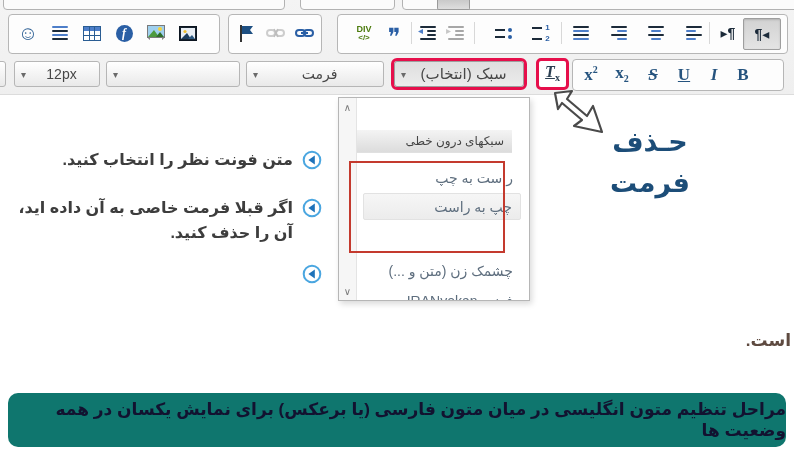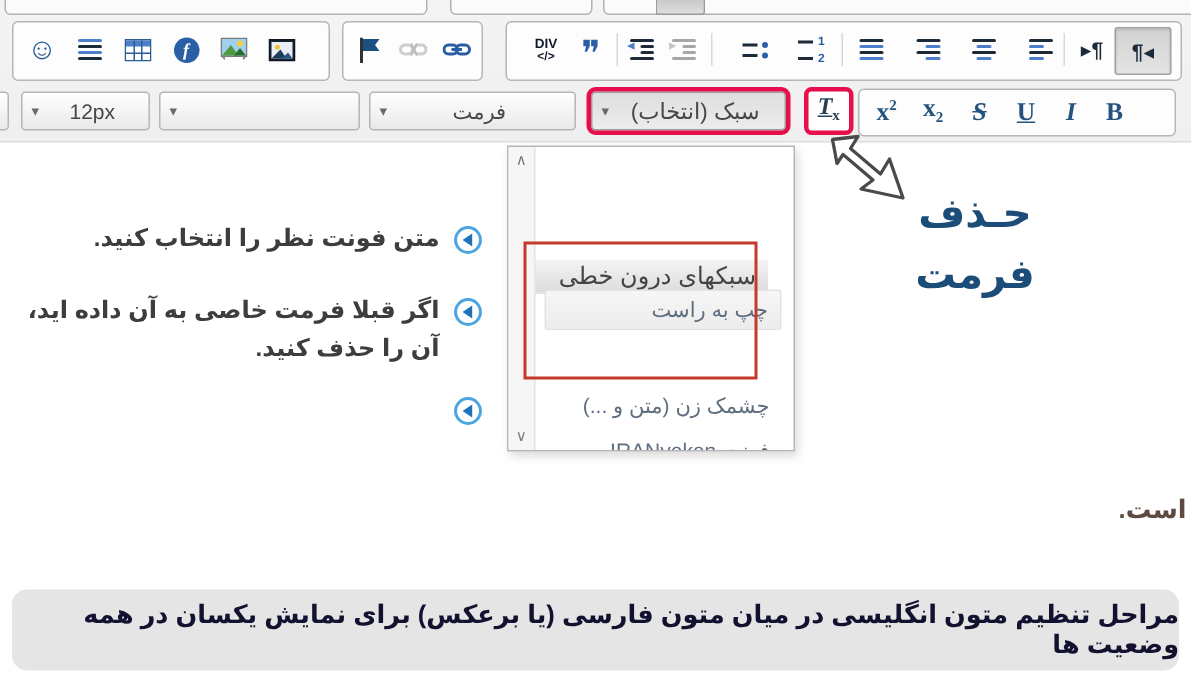--- a/index.html
+++ b/index.html
@@ -37,42 +37,42 @@
     padding:0 6px;box-sizing:border-box;cursor:pointer;}
   .combo .caret{color:#6a6a6a;font-size:10px;margin-right:4px;}
   .combo .lbl{flex:1;text-align:center;font-size:14px;color:#474747;}
   .hl-thick{outline:3px solid #e60f4b;}
   
   .panel{position:absolute;left:338px;top:97px;width:192px;height:204px;background:#ffffff;
     border:1px solid #b6b6b6;box-shadow:2px 3px 6px rgba(0,0,0,.15);box-sizing:border-box;
     direction:rtl;overflow:hidden;}
   .panel-header{position:absolute;left:0;right:17px;top:32px;height:23px;
     background:linear-gradient(#f4f4f4,#dcdcdc);border-bottom:1px solid #e0e0e0;
-    font-size:16px;color:#444;display:flex;align-items:center;padding:0 8px;box-sizing:border-box;margin-top:43px;}
+    font-size:12px;color:#444;display:flex;align-items:center;padding:0 8px;box-sizing:border-box;}
   .panel-item{position:absolute;right:8px;left:24px;height:27px;display:flex;align-items:center;
     padding:0 8px;box-sizing:border-box;font-size:14px;color:#5e6e7e;cursor:pointer;}
   .panel-item.hover{background:linear-gradient(#f6f6f6,#ececec);border:1px solid #e2e2e2;border-radius:2px;}
   .scrollbar{position:absolute;top:0;left:0;width:17px;bottom:0;background:#f6f6f6;
     border-right:1px solid #e4e4e4;}
   .scroll-arrow{position:absolute;left:0;width:17px;height:16px;display:flex;align-items:center;
     justify-content:center;color:#7a7a7a;font-size:10px;cursor:pointer;}
   .red-thin{border:2px solid #c43a2e;}
   
   .instr{position:absolute;width:330px;direction:rtl;display:flex;gap:9px;
     align-items:flex-start;text-align:right;font-size:16px;font-weight:600;
     color:#3d3d3d;line-height:1.55;}
   .heading{position:absolute;left:586px;top:122px;width:128px;text-align:center;
     color:#1c4d78;font-size:27px;font-weight:bold;line-height:1.5;direction:rtl;}
   .formula{position:absolute;right:3px;top:330px;direction:rtl;display:flex;
     align-items:center;font-size:17px;font-weight:600;color:#5e4a40;}
   .sel{direction:ltr;background:#a8a8a8;color:#f4f4f4;font-weight:normal;
     padding:1px 5px;font-size:16px;border:2px solid #c43a2e;
     margin:0 44px 0 14px;white-space:nowrap;}
   .sel sup{background:#ffffff;color:#222;font-size:11px;font-weight:bold;padding:0 1px;}
-  .footer{position:absolute;left:8px;right:8px;top:393px;height:54px;background:#e5e5e5;
+  .footer{position:absolute;left:8px;right:8px;top:393px;height:54px;background:#0f766e;
     border-radius:10px;display:flex;align-items:center;justify-content:center;
     direction:rtl;font-size:17px;font-weight:bold;color:#121230;}
 </style>
 </head>
 <body>
 
 <div class="toolbar">
 
   <div>
     <div class="sliver-box" style="left:3px;width:280px;"></div>
@@ -144,21 +144,21 @@
       <svg width="19" height="12">
         <rect x="1" y="3" width="9" height="6" rx="3" fill="none" stroke="#2a5fa5" stroke-width="2"></rect>
         <rect x="9" y="3" width="9" height="6" rx="3" fill="none" stroke="#2a5fa5" stroke-width="2"></rect>
         <line x1="6" y1="6" x2="13" y2="6" stroke="#2a5fa5" stroke-width="2"></line>
       </svg>
     </div>
   </div>
 
   <div class="grp" style="left:337px;top:14px;width:449px;height:38px;">
     <div class="btn" style="left:11px;">
-      <span style="text-align:center;color:#0f172a;font-weight:bold;line-height:1;">
+      <span style="text-align:center;color:#4d7c0f;font-weight:bold;line-height:1;">
         <span style="font-size:9px;display:block;">DIV</span>
         <span style="font-size:8px;display:block;">&lt;/&gt;</span>
       </span>
     </div>
     <div class="btn" style="left:41px;">
       <span class="glyph" style="font-size:24px;color:#2a5fa5;margin-top:8px;">❞</span>
     </div>
     <div class="vsep" style="left:73px;"></div>
     <div class="btn" style="left:75px;">
       <span style="position:relative;">
@@ -293,20 +293,21 @@
       <span class="letter" style="font-style:italic;">I</span>
     </div>
     <div class="btn" style="left:156px;top:0;width:28px;height:28px;">
       <span class="letter">B</span>
     </div>
   </div>
 </div>
 
 <div class="panel">
   <div class="panel-header">سبکهای درون خطی</div>
+  <div class="panel-item" style="top:66px;">راست به چپ</div>
   <div class="panel-item" style="top:159px;">چشمک زن (متن و ...)</div>
   <div class="panel-item hover" style="top:95px;">چپ به راست</div>
   <div class="panel-item" style="top:189px;">فونت IRANyekan</div>
   <div class="scrollbar">
     <div class="scroll-arrow" style="top:1px;">∧</div>
     <div class="scroll-arrow" style="bottom:1px;">∨</div>
   </div>
 </div>
 
 <div class="red-thin" style="position:absolute;left:349px;top:161px;width:152px;height:88px;pointer-events:none;"></div>

